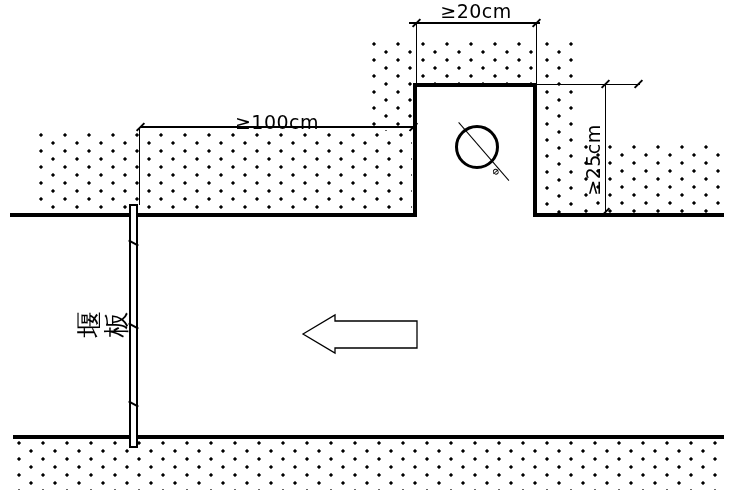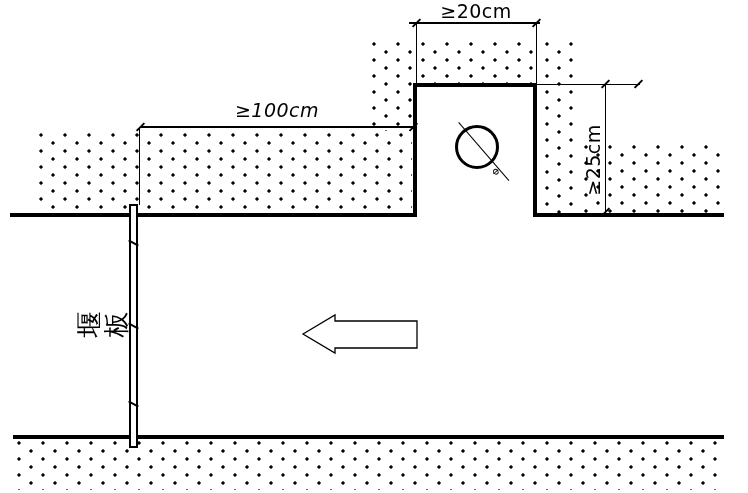--- a/index.html
+++ b/index.html
@@ -73,21 +73,21 @@
   <div class="abs thin" style="left:416px;top:23px;width:1px;height:61px;"></div>
   <div class="abs thin" style="left:536px;top:23px;width:1px;height:61px;"></div>
   <div class="tick" style="left:411px;top:22px;"></div>
   <div class="tick" style="left:531px;top:22px;"></div>
   <div class="abs dimlabel" style="left:406px;top:1px;width:140px;">≥20cm</div>
 
   <div class="abs thin" style="left:140px;top:126px;width:274px;height:2px;"></div>
   <div class="abs thin" style="left:139px;top:127px;width:1px;height:78px;"></div>
   <div class="tick" style="left:135px;top:126px;"></div>
   <div class="tick" style="left:408px;top:126px;"></div>
-  <div class="abs dimlabel" style="left:197px;top:100px;width:160px;font-style:italic;">≥100cm</div>
+  <div class="abs dimlabel" style="left:197px;top:112px;width:160px;">≥100cm</div>
 
   <div class="abs thin" style="left:537px;top:84px;width:103px;height:1px;"></div>
   <div class="abs thin" style="left:605px;top:84px;width:1px;height:131px;"></div>
   <div class="tick" style="left:600px;top:83px;"></div>
   <div class="tick" style="left:633px;top:83px;"></div>
   <div class="tick" style="left:600px;top:211px;"></div>
   <div class="abs dimlabel rot90" style="left:538px;top:150px;width:110px;height:20px;">≥25cm</div>
 
   <div class="pipe"></div>
   <div class="abs thin" style="left:459px;top:122px;width:77px;height:1px;transform:rotate(49.2deg);transform-origin:0 0;"></div>

